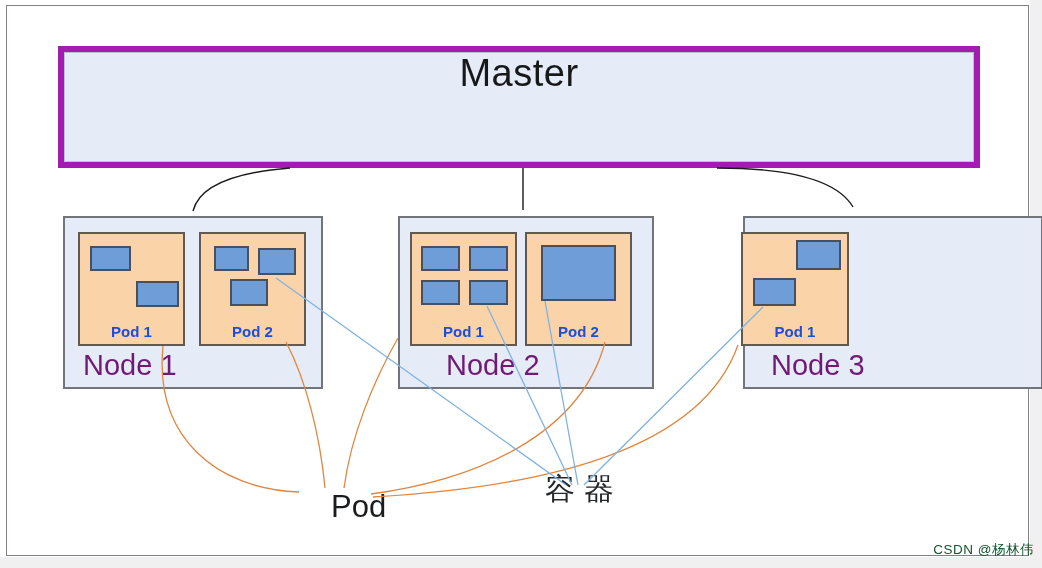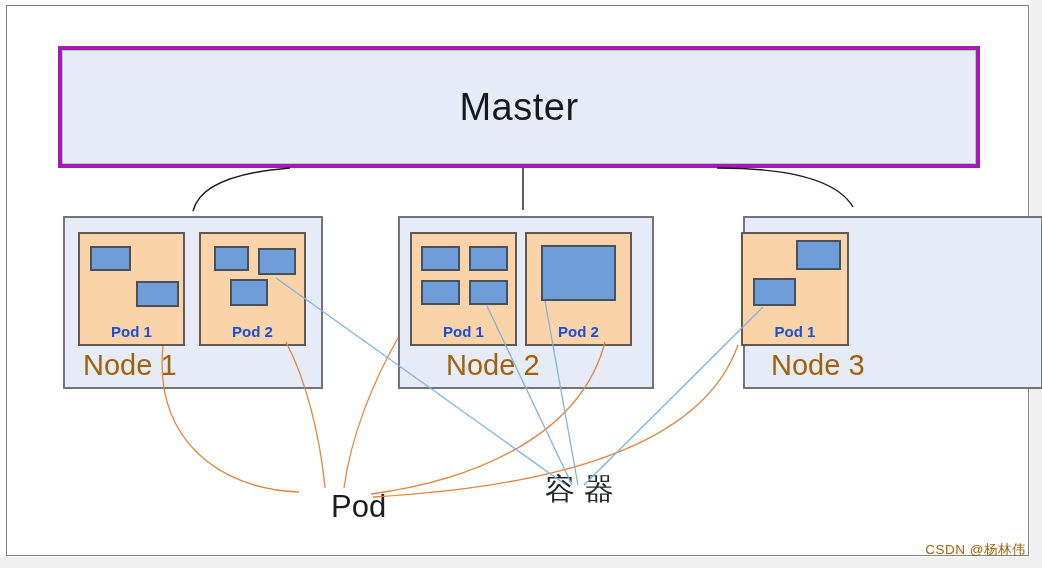--- a/index.html
+++ b/index.html
@@ -21,40 +21,40 @@
   }
   .gutter { position: absolute; background: #f0f0f1; }
   #gutter-right  { left: 1030px; top: 0; width: 12px; height: 568px; }
   #gutter-bottom { left: 0; top: 557px; width: 1042px; height: 11px; }
 
   .box { position: absolute; box-sizing: border-box; }
 
   #master {
     left: 51px; top: 40px; width: 922px; height: 122px;
     background: #e5ebf7;
-    border: 4px solid #a21caf;
+    border: 6px solid #a21caf;
     box-shadow: inset 0 0 0 1px #b9c2d2;
-    display: flex; align-items: center; justify-content: center;
+    display: flex; align-items: flex-start; justify-content: center;
   }
   #master .master-label {
     font-size: 38px; color: #17181a; letter-spacing: 0.5px;
   }
 
   .node {
     background: #e6ecf7;
     border: 2px solid #71757b;
     top: 210px; height: 173px;
   }
   #node-1 { left: 56px;  width: 260px; }
   #node-2 { left: 391px; width: 256px; }
   #node-3 { left: 736px; width: 300px; }
 
   .node-label {
     position: absolute; bottom: 5px;
-    font-size: 29px; color: #a16207; white-space: nowrap; margin-top: 24px;
+    font-size: 29px; color: #701a75; white-space: nowrap; margin-top: 24px;
   }
   #node-1 .node-label { left: 18px; }
   #node-2 .node-label { left: 46px; }
   #node-3 .node-label { left: 26px; }
 
   .pod {
     position: absolute;
     background: #fbd3a8;
     border: 2px solid #615a52;
     top: 226px; width: 103px; height: 110px;
@@ -73,22 +73,22 @@
   #legend-pod {
     position: absolute; left: 297px; top: 483px;
     font-size: 31px; color: #1b1c1e; margin-left: 27px;
   }
   #legend-container {
     position: absolute; left: 538px; top: 463px;
     font-size: 30px; color: #26272a; letter-spacing: 9px;
   }
 
   #watermark {
-    position: absolute; right: 16px; top: 541px;
-    font-size: 13.5px; color: #a16207; letter-spacing: 0.5px;
+    position: absolute; right: 8px; top: 541px;
+    font-size: 13.5px; color: #14532d; letter-spacing: 0.5px;
     z-index: 20;
   }
 
   #arrow-layer {
     position: absolute; left: 6px; top: 5px;
     width: 1023px; height: 551px;
     pointer-events: none; z-index: 10;
   }
   #arrow-layer path { fill: none; }
   .link-black { stroke: #1b1b1b; stroke-width: 1.4; }

